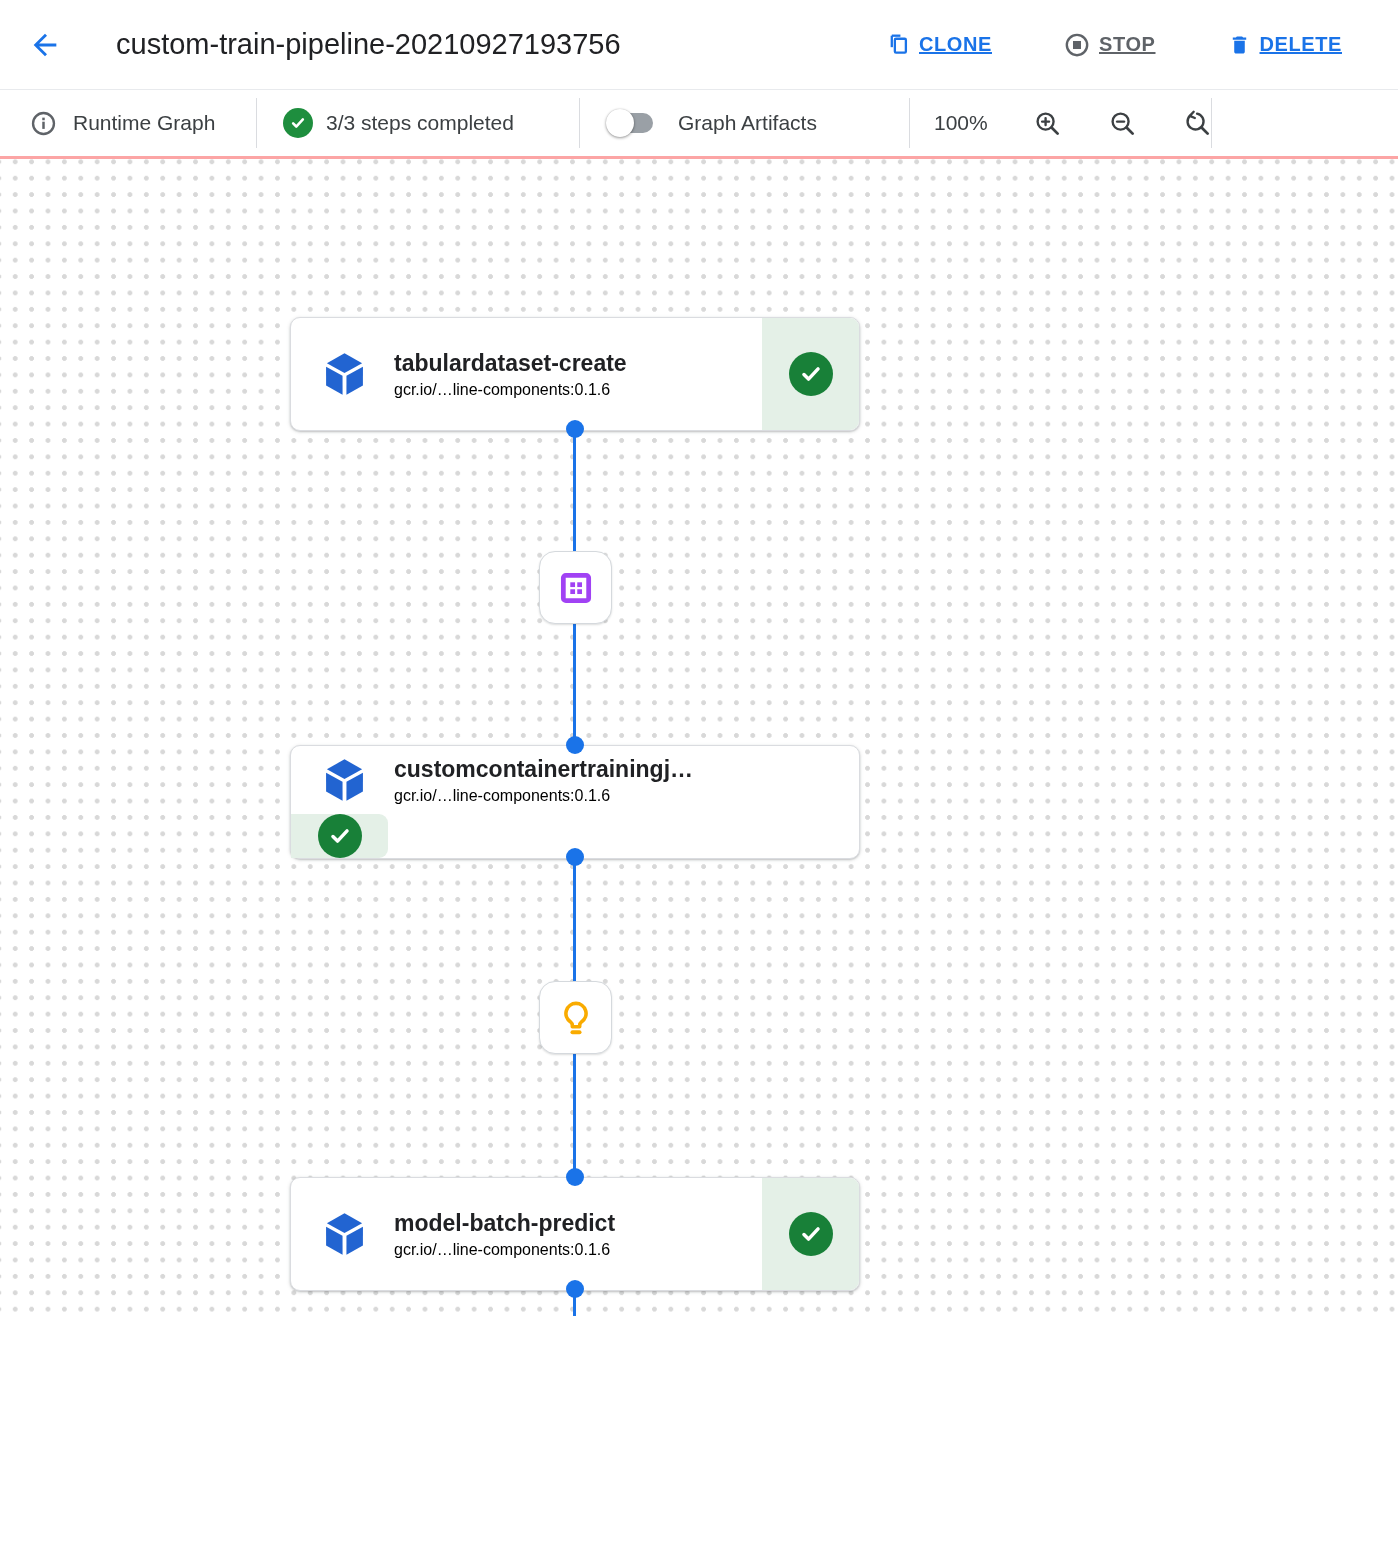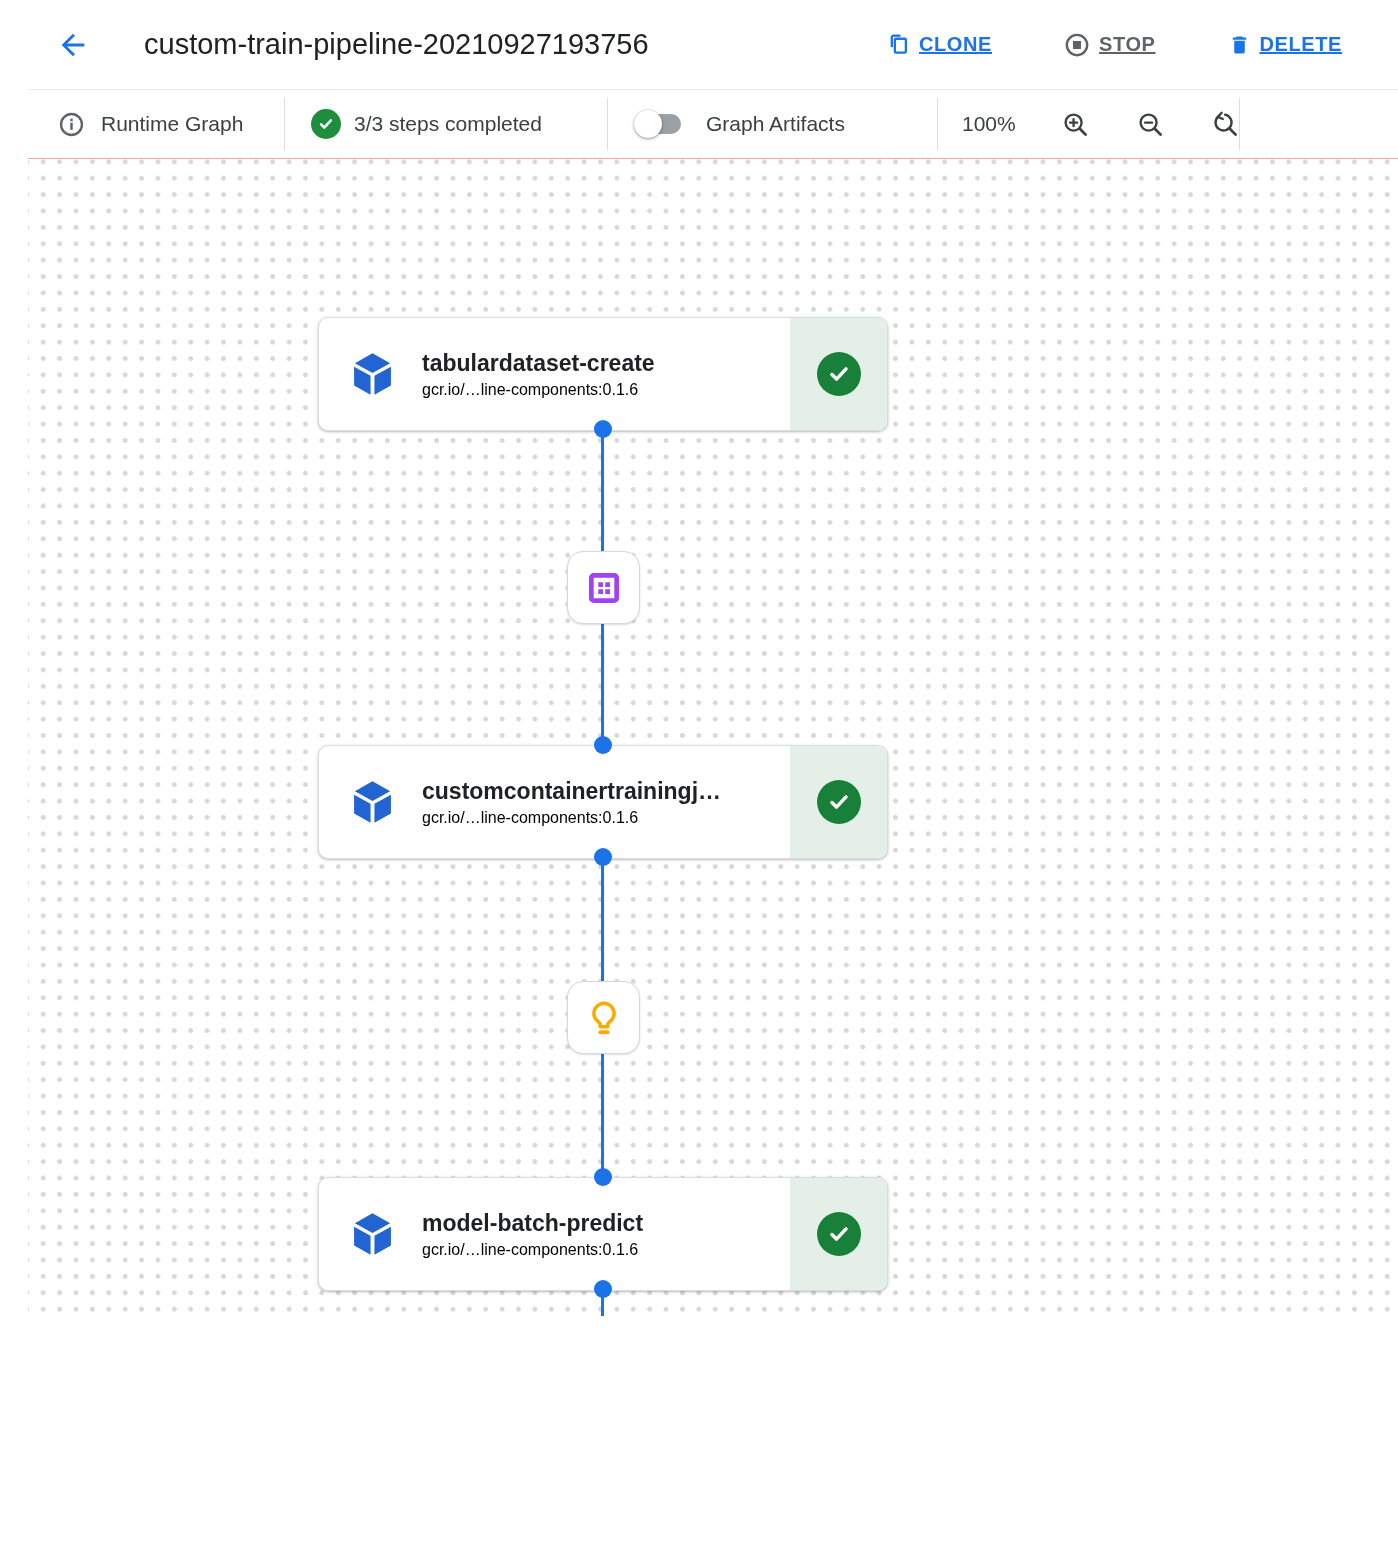--- a/index.html
+++ b/index.html
@@ -1,30 +1,30 @@
 <!DOCTYPE html>
 <html><head>
 <meta charset="utf-8">
 <style>
   html,body{margin:0;padding:0;background:#fff;}
   *{box-sizing:border-box;}
   body{font-family:"Liberation Sans","DejaVu Sans",sans-serif;color:#202124;}
-  .app{position:relative;width:1398px;height:1316px;overflow:hidden;background:#fff;padding-left:28px;}
+  .app{position:relative;width:1398px;height:1316px;overflow:hidden;background:#fff;}
 
   
   .topbar{position:relative;height:90px;background:#fff;border-bottom:1px solid #e8eaed;display:flex;align-items:center;}
   .back-btn{width:42px;height:42px;margin-left:24px;border:none;background:transparent;display:flex;align-items:center;justify-content:center;cursor:pointer;padding:0;}
   .page-title{font-size:29px;font-weight:400;color:#202124;margin:0 0 0 50px;letter-spacing:0;white-space:nowrap;}
   .topbar-actions{position:absolute;right:52px;top:0;height:100%;display:flex;align-items:center;gap:64px;}
   .action-btn{display:flex;align-items:center;gap:9px;border:none;background:transparent;cursor:pointer;font-family:inherit;font-size:20px;font-weight:700;letter-spacing:.6px;padding:6px 4px;text-decoration:underline;}
   .action-btn.blue{color:#1a73e8;}
   .action-btn.gray{color:#5f6368;}
 
   
-  .toolbar{position:relative;height:69px;background:#fff;border-bottom:1px solid #fca5a5;display:flex;align-items:stretch;}
+  .toolbar{position:relative;height:69px;background:#fff;border-bottom:3px solid #fca5a5;display:flex;align-items:stretch;}
   .tb-sec{display:flex;align-items:center;}
   .tb-sec1{width:256px;padding-left:28px;gap:14px;}
   .tb-sec2{width:322px;padding-left:26px;gap:13px;text-align:right;}
   .tb-sec3{width:329px;padding-left:24px;gap:22px;}
   .tb-sec4{width:301px;padding-left:24px;gap:44px;}
   .tb-div{width:1px;background:#dadce0;margin:8px 0;}
   .tb-label{font-size:21px;color:#3c4043;font-weight:500;white-space:nowrap;}
   .zoom-level{font-size:21px;color:#3c4043;font-weight:500;}
   .icon-btn{border:none;background:transparent;padding:2px;cursor:pointer;display:flex;align-items:center;}
   
@@ -208,21 +208,21 @@
         <svg width="38" height="38" viewBox="0 0 24 24">
           <rect x="4" y="4" width="16" height="16" rx="1.6" fill="none" stroke="#a142f4" stroke-width="3"></rect>
           <rect x="8.4" y="8.4" width="3" height="3" fill="#a142f4"></rect>
           <rect x="12.8" y="8.4" width="3" height="3" fill="#a142f4"></rect>
           <rect x="8.4" y="12.8" width="3" height="3" fill="#a142f4"></rect>
           <rect x="12.8" y="12.8" width="3" height="3" fill="#a142f4"></rect>
         </svg>
       </span>
     </div>
 
-    <div class="node-card" style="top:586px;">
+    <div class="node-card" style="top:586px;flex-direction:column;">
       <div class="node-main">
         <span style="display:flex;">
           <svg width="47" height="47" viewBox="0 0 24 24" fill="#2264d1">
             <path d="M12 1.2L21 6.2 12 11.2 3 6.2Z"></path>
             <path d="M2.6 8L11 12.7V22.3L2.6 17.6Z"></path>
             <path d="M21.4 8L13 12.7V22.3L21.4 17.6Z"></path>
           </svg>
         </span>
         <div class="node-texts">
           <span class="node-title">customcontainertrainingj…</span>

